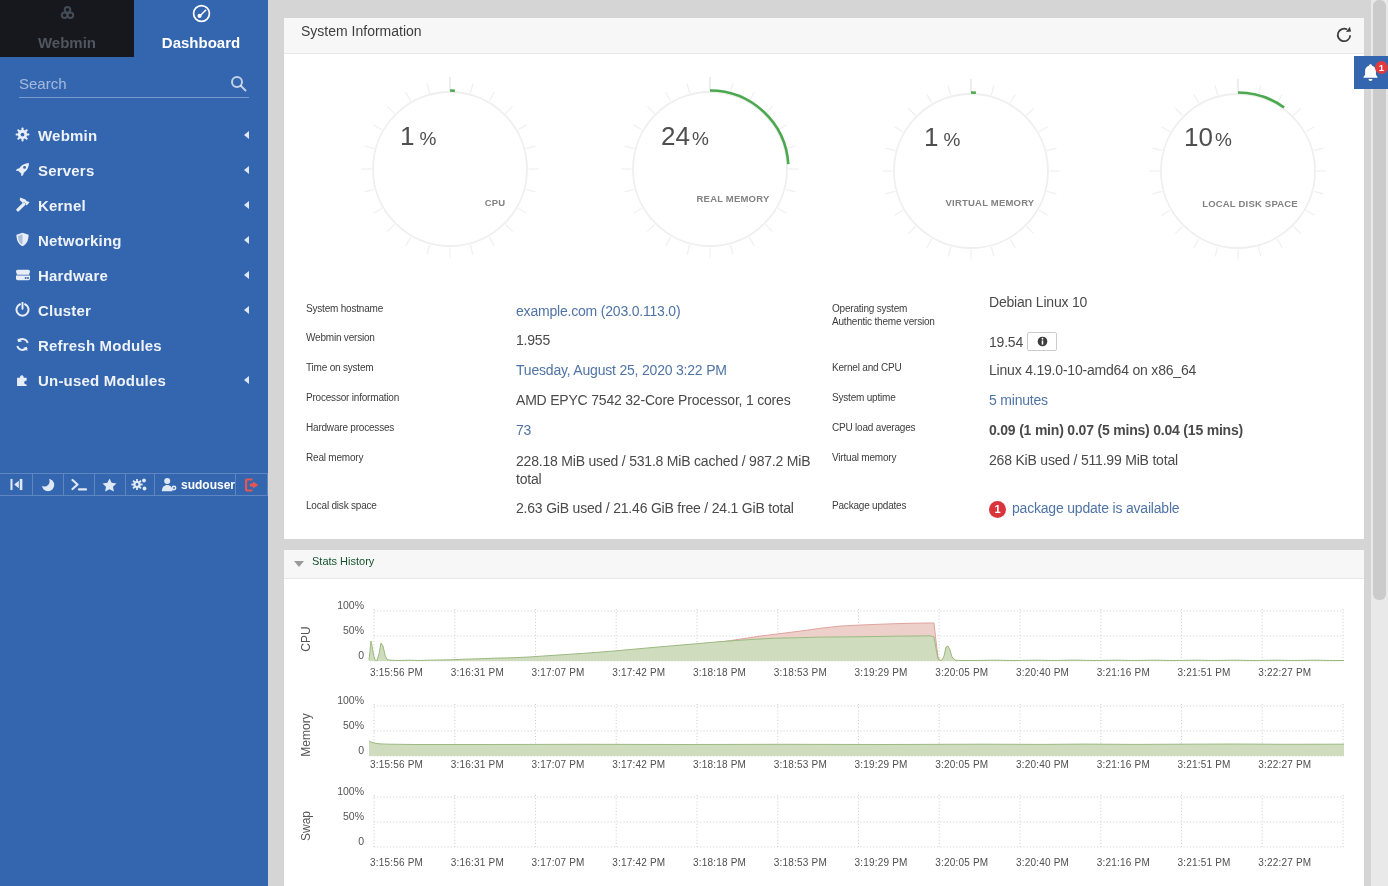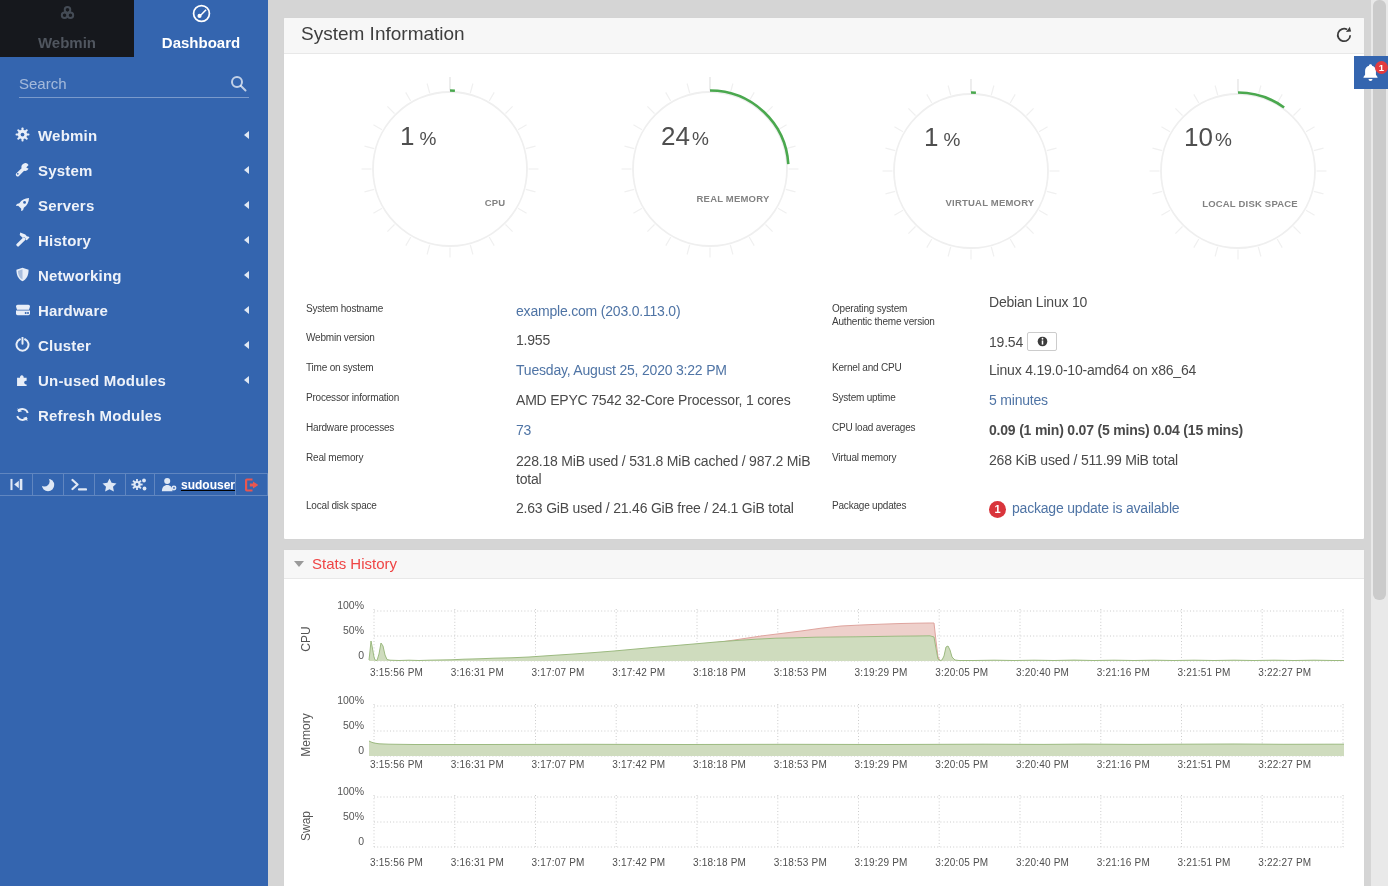--- a/index.html
+++ b/index.html
@@ -24,36 +24,36 @@
 .mi .car { position:absolute; right:19px; top:50%; transform:translateY(-50%); width:0; height:0; border-right:5px solid rgba(255,255,255,0.85); border-top:4px solid transparent; border-bottom:4px solid transparent; }
 
 #btm { position:absolute; left:0; top:473px; width:268px; height:23px; border-top:1px solid rgba(255,255,255,0.22); border-bottom:1px solid rgba(255,255,255,0.22); }
 #btm .cell { position:absolute; top:0; height:21px; border-right:1px solid rgba(255,255,255,0.22); display:flex; align-items:center; justify-content:center; }
 
 #btm .usr { color:#fff; font-size:13px; font-weight:bold; margin-left:7px; }
 
 
 #p1 { position:absolute; left:283px; top:17px; width:1082px; height:523px; background:#fff; border:1px solid #d4d4d4; border-radius:2px; }
 #p1h { position:absolute; left:0; top:0; width:100%; height:36px; background:#f7f7f7; border-bottom:1px solid #e8e8e8; border-radius:2px 2px 0 0; }
-#p1h .t { position:absolute; left:17px; top:5px; font-size:19px; color:#3e3e3e; }
+#p1h .t { position:absolute; left:17px; top:5px; font-size:14px; color:#3e3e3e; }
 #p1h svg.refresh { position:absolute; right:11px; top:8px; }
 
 .gv { position:absolute; font-size:26px; line-height:27px; color:#4f4f4f; }
 .gv span { font-size:19px; margin-left:2px; }
 .gl { position:absolute; font-size:9.5px; font-weight:bold; color:#828282; letter-spacing:0.2px; transform:translate(-50%,-50%); white-space:nowrap; }
 
 .cell-l { position:absolute; font-size:10px; letter-spacing:-0.2px; color:#3d3d3d; white-space:nowrap; }
 .cell-v { position:absolute; font-size:14px; letter-spacing:-0.2px; color:#4a4a4a; white-space:nowrap; }
 .cell-v a { color:#4f74a5; text-decoration:none; }
 .infobtn { display:inline-block; margin-left:4px; width:30px; height:19px; border:1px solid #ccc; border-radius:2px; background:#fff; text-align:center; vertical-align:1px; }
 .badge1 { display:inline-block; width:17px; height:17px; border-radius:50%; background:#d9353c; color:#fff; font-size:11px; font-weight:bold; text-align:center; line-height:17px; vertical-align:-3px; position:relative; top:-3px; margin-right:6px; }
 
 #p2 { position:absolute; left:283px; top:549px; width:1082px; height:400px; background:#fff; border:1px solid #d4d4d4; border-radius:2px 2px 0 0; }
 #p2h { position:absolute; left:0; top:0; width:100%; height:29px; background:#f7f7f7; border-bottom:1px solid #e8e8e8; }
-#p2h .t { position:absolute; left:28px; top:5px; font-size:15px; color:#ef4444; }
+#p2h .t { position:absolute; left:28px; top:5px; font-size:11px; color:#14532d; }
 #p2h .tri { position:absolute; left:10px; top:11px; width:0; height:0; border-top:6px solid #9a9a9a; border-left:5px solid transparent; border-right:5px solid transparent; }
 
 
 #sbar { position:absolute; right:0; top:0; width:17px; height:886px; background:#e9e9e9; }
 #sbar .thumb { position:absolute; left:2px; top:0; width:13px; height:600px; background:#cbcbcb; border-radius:6px; }
 
 
 #bell { position:absolute; left:1354px; top:56px; width:34px; height:33px; background:#3465af; }
 #bell .bd { position:absolute; left:21px; top:5px; width:13px; height:13px; border-radius:50%; background:#e23b3f; color:#fff; font-size:9.5px; font-weight:bold; text-align:center; line-height:13px; }
 </style>
@@ -100,39 +100,32 @@
               <rect x="6.9" y="0.6" width="2.2" height="3.4" rx="0.8" transform="rotate(270 8 8)"></rect>
               <rect x="6.9" y="0.6" width="2.2" height="3.4" rx="0.8" transform="rotate(315 8 8)"></rect>
               <circle cx="8" cy="8" r="2" fill="#3465af"></circle>
             </g>
           </svg></span>
         <span class="txt">Webmin</span>
         <span class="car"></span>
       </div>
 <div class="mi">
         <span class="ico"><svg viewBox="0 0 16 16" width="15" height="15">
-            <path d="M14.5 3.2 A4.2 4.2 0 0 0 9.0 1.8 A4.2 4.2 0 0 0 7.0 6.6 L1.5 12.1 A1.9 1.9 0 0 0 4.2 14.8 L9.7 9.3 A4.2 4.2 0 0 0 14.5 7.3 L12 5.8 Z M3.0 13.5 a0.9 0.9 0 1 1 0-1.8 a0.9 0.9 0 0 1 0 1.8 z" fill="#e8eef8"></path>
-          </svg></span>
-        <span class="txt">System</span>
-        <span class="car"></span>
-      </div>
-<div class="mi">
-        <span class="ico"><svg viewBox="0 0 16 16" width="15" height="15">
             <path d="M15 1 C10.5 1.2 6.8 3.2 4.6 6.6 L2 7.4 L1 9.6 L3.4 9.3 L6.7 12.6 L6.4 15 L8.6 14 L9.4 11.4 C12.8 9.2 14.8 5.5 15 1 Z" fill="#e8eef8"></path>
             <circle cx="10.2" cy="5.8" r="1.5" fill="#3465af"></circle>
           </svg></span>
         <span class="txt">Servers</span>
         <span class="car"></span>
       </div>
 <div class="mi">
         <span class="ico"><svg viewBox="0 0 16 16" width="15" height="15">
             <path d="M5.6 0.6 L11 2.6 L12.6 4.5 L14.8 5 L15.4 5.9 L12.6 8.7 L11.6 8.4 L11.3 6.7 L9.5 5.4 L8.4 6.5 L5 3.1 Z" fill="#e8eef8"></path>
             <rect x="4.6" y="4.6" width="3.4" height="12" rx="1.2" transform="rotate(45 6.3 10.6)" fill="#e8eef8"></rect>
           </svg></span>
-        <span class="txt">History</span>
+        <span class="txt">Kernel</span>
         <span class="car"></span>
       </div>
 <div class="mi">
         <span class="ico"><svg viewBox="0 0 16 16" width="15" height="15">
             <path d="M8 0.8 L14.5 3 C14.5 9 12.2 13.3 8 15.3 C3.8 13.3 1.5 9 1.5 3 Z" fill="#e8eef8"></path>
             <path d="M8 2.5 L8 13.4 C4.9 11.7 3.2 8.4 3.1 4.2 Z" fill="#3465af" opacity="0.35"></path>
           </svg></span>
         <span class="txt">Networking</span>
         <span class="car"></span>
       </div>
@@ -145,39 +138,39 @@
           </svg></span>
         <span class="txt">Hardware</span>
         <span class="car"></span>
       </div>
 <div class="mi">
         <span class="ico"><svg viewBox="0 0 16 16" width="15" height="15">
             <path d="M5.3 2.4 A6.4 6.4 0 1 0 10.7 2.4" fill="none" stroke="#e8eef8" stroke-width="2.1" stroke-linecap="round"></path>
             <line x1="8" y1="0.8" x2="8" y2="7.2" stroke="#e8eef8" stroke-width="2.1" stroke-linecap="round"></line>
           </svg></span>
         <span class="txt">Cluster</span>
-        <span class="car"></span>
-      </div>
-<div class="mi">
-        <span class="ico"><svg viewBox="0 0 16 16" width="15" height="15">
-            <path d="M2.2 6.2 h3.2 a2 2 0 1 1 3.8 0 H12.4 v3.2 a2 2 0 1 0 0 3.8 V15 H2.2 Z" fill="#e8eef8"></path>
-          </svg></span>
-        <span class="txt">Un-used Modules</span>
         <span class="car"></span>
       </div>
 <div class="mi">
         <span class="ico"><svg viewBox="0 0 16 16" width="15" height="15">
             <g fill="none" stroke="#e8eef8" stroke-width="2">
               <path d="M13.6 6.4 A6 6 0 0 0 3.2 4.4"></path>
               <path d="M2.4 9.6 A6 6 0 0 0 12.8 11.6"></path>
             </g>
             <path d="M2.6 1.2 L3.6 5.6 L7.6 4.4 Z" fill="#e8eef8"></path>
             <path d="M13.4 14.8 L12.4 10.4 L8.4 11.6 Z" fill="#e8eef8"></path>
           </svg></span>
         <span class="txt">Refresh Modules</span>
+      </div>
+<div class="mi">
+        <span class="ico"><svg viewBox="0 0 16 16" width="15" height="15">
+            <path d="M2.2 6.2 h3.2 a2 2 0 1 1 3.8 0 H12.4 v3.2 a2 2 0 1 0 0 3.8 V15 H2.2 Z" fill="#e8eef8"></path>
+          </svg></span>
+        <span class="txt">Un-used Modules</span>
+        <span class="car"></span>
       </div>
   </div>
   <div id="btm">
     <div class="cell" style="left:0px;width:33px;">
         <svg width="13" height="13" viewBox="0 0 14 14">
           <rect x="0.5" y="1" width="2.2" height="12" fill="#dfe8f5"></rect>
           <rect x="10.5" y="1" width="2.8" height="12" fill="#dfe8f5"></rect>
           <path d="M9.5 3 L4.5 7 L9.5 11 Z" fill="#dfe8f5"></path>
         </svg>
       </div>
@@ -209,21 +202,21 @@
             <line x1="6" y1="7.5" x2="0.40000000000000036" y2="7.500000000000001" stroke="#dfe8f5" stroke-width="1.8"></line>
             <line x1="6" y1="7.5" x2="2.0402020253553332" y2="3.5402020253553346" stroke="#dfe8f5" stroke-width="1.8"></line>
             <line x1="6" y1="7.5" x2="5.999999999999999" y2="1.9000000000000004" stroke="#dfe8f5" stroke-width="1.8"></line>
             <line x1="6" y1="7.5" x2="9.959797974644665" y2="3.5402020253553332" stroke="#dfe8f5" stroke-width="1.8"></line>
             <circle cx="13" cy="3.5" r="1.9"></circle>
             <circle cx="13.5" cy="11.5" r="1.9"></circle>
             <circle cx="6" cy="7.5" r="1.4" fill="#3465af"></circle>
           </g>
         </svg>
       </div>
-<div class="cell" style="left:155px;width:81px;justify-content:flex-start;padding-left:6px;text-decoration:underline;">
+<div class="cell" style="left:155px;width:81px;justify-content:flex-start;padding-left:6px;">
         <svg width="18" height="15" viewBox="0 0 18 15">
           <circle cx="7" cy="3.6" r="3.4" fill="#dfe8f5"></circle>
           <path d="M1 15 C1 10.4 3.6 8 7 8 C10.4 8 13 10.4 13 15 Z" fill="#dfe8f5"></path>
           <circle cx="14.6" cy="11.4" r="2.8" fill="#dfe8f5"></circle>
           <circle cx="14.6" cy="11.4" r="1" fill="#3465af"></circle>
         </svg>
         <span class="usr" style="font-size:12px;margin-left:4px;">sudouser</span>
       </div>
 <div class="cell" style="left:236px;width:32px;">
         <svg width="15" height="14" viewBox="0 0 15 14">

